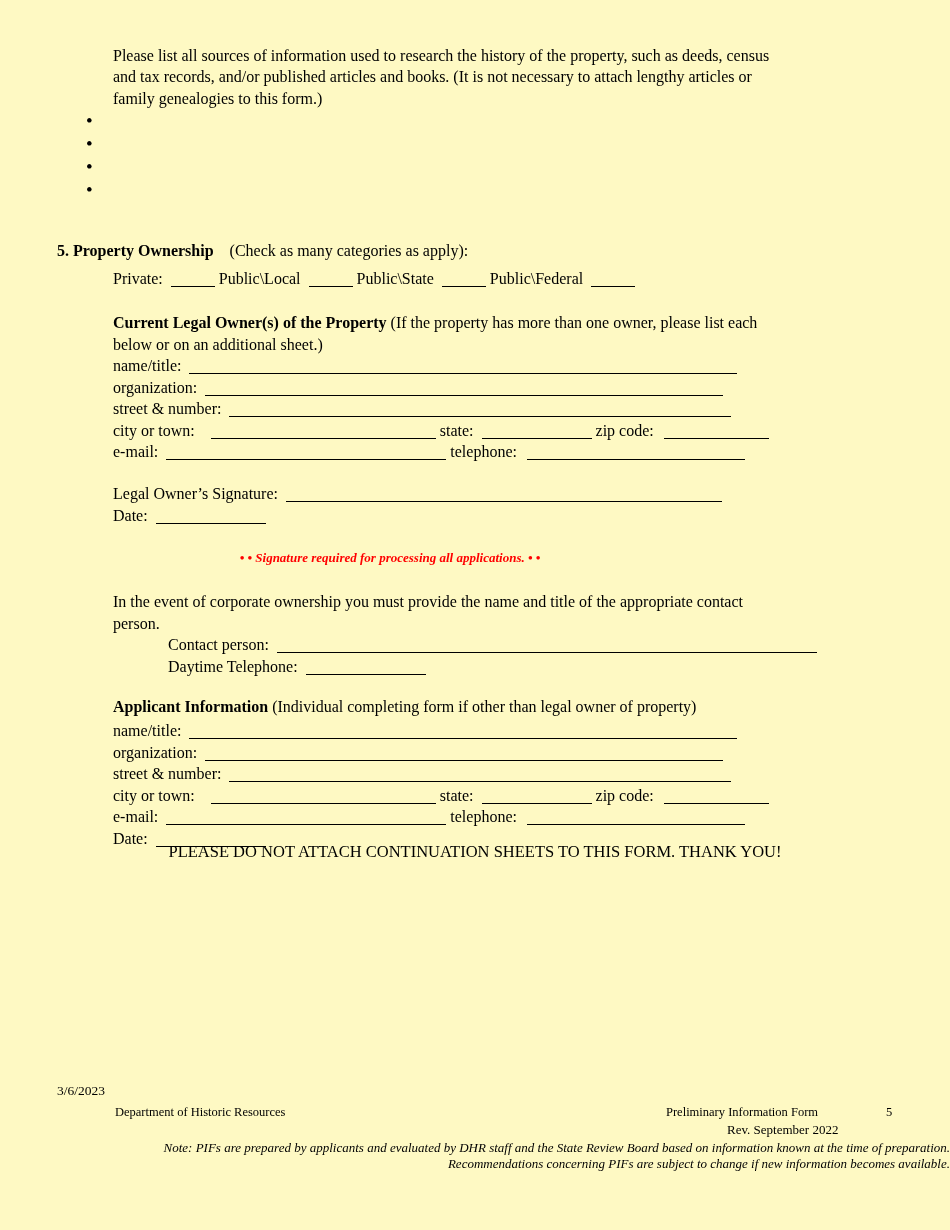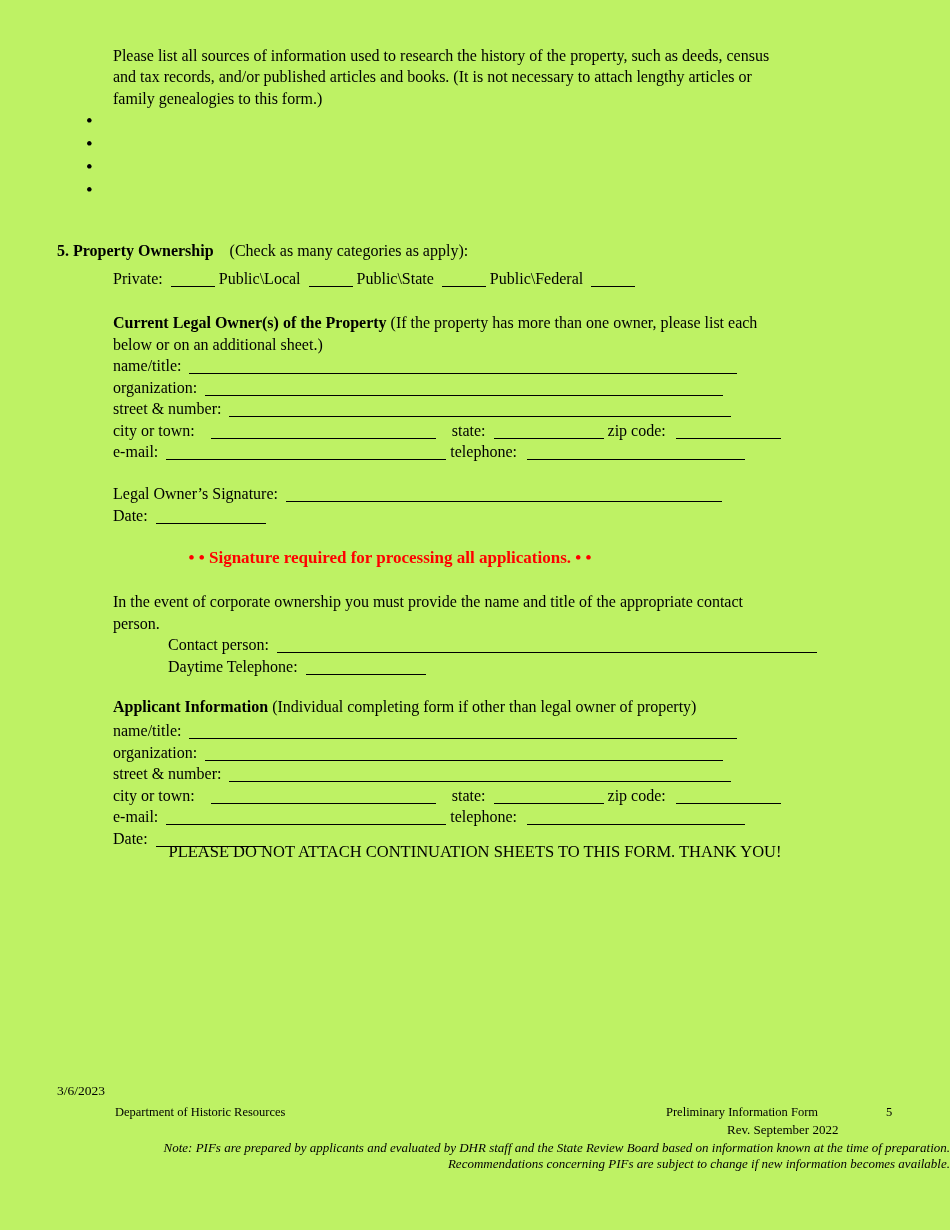--- a/index.html
+++ b/index.html
@@ -1,17 +1,17 @@
 <!DOCTYPE html>
 <html><head>
 <meta charset="utf-8">
 <style>
   html,body { margin:0; padding:0; background:#ffffff; }
   .page {
-    position:relative; width:950px; height:1230px; background:#bef264;
+    position:relative; width:950px; height:1230px; background:#fef9c3;
     font-family:"Liberation Serif", serif; font-size:16px; color:#000000;
     overflow:hidden;
   }
   .abs { position:absolute; }
   .bold { font-weight:bold; }
   .row { white-space:nowrap; }
   .blank {
     display:inline-block; height:13px; margin-left:8px;
     border-bottom:1.6px solid #000000; vertical-align:-3px;
   }
@@ -19,37 +19,37 @@
   .bullets { top:109px; left:86px; line-height:23px; }
   .bullets .b { display:block; font-size:19px; height:23px; }
   .sec5-head { top:242px; left:57px; }
   .sec5-head .note { margin-left:16px; }
   .cat-row { top:270px; left:113px; }
   .owner-head { top:312px; left:113px; line-height:21.5px; }
   .owner-fields { top:355px; left:113px; line-height:21.5px; }
   .sig-block { top:483px; left:113px; line-height:21.6px; }
   .sig-notice {
     top:547px; left:0; width:780px; text-align:center;
-    font-size:17px; font-weight:bold; line-height:22px;
+    font-size:13px; font-weight:bold; font-style:italic; line-height:22px;
   }
   .corporate { top:591px; left:113px; line-height:21.5px; }
   .contact-block { top:634px; left:168px; line-height:21.5px; }
   .applicant-head { top:698px; left:113px; }
   .applicant-fields { top:720px; left:113px; line-height:21.5px; }
   .continuation { top:842px; left:0; width:950px; text-align:center; font-size:16.5px; }
   .ftr { font-size:12.5px; line-height:15px; }
   .ftr-dept { top:1105px; left:115px; }
   .ftr-form { top:1105px; left:666px; }
   .ftr-page { top:1105px; left:886px; }
   .ftr-date { top:1083px; left:57px; font-size:13.5px; }
   .ftr-rev  { top:1122px; left:727px; font-size:13px; }
   .ftr-note { left:0; width:950px; text-align:right; font-style:italic; font-size:13px; line-height:16px; }
   .ftr-note1 { top:1140px; }
   .ftr-note2 { top:1156px; }
-  .ml12 { margin-left:12px; }
+  .ml12 { }
   .ml14 { margin-left:0; }
   .ml16 { margin-left:16px; }
 </style>
 </head>
 <body>
 
 <div class="page">
 
   <div class="abs intro">
     <div>Please list all sources of information used to research the history of the property, such as deeds, census</div>

